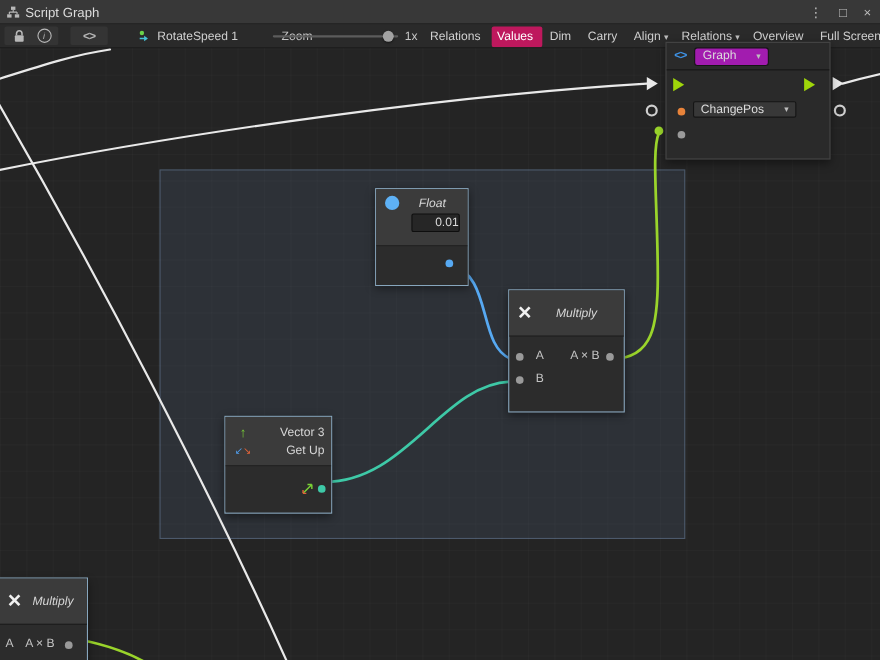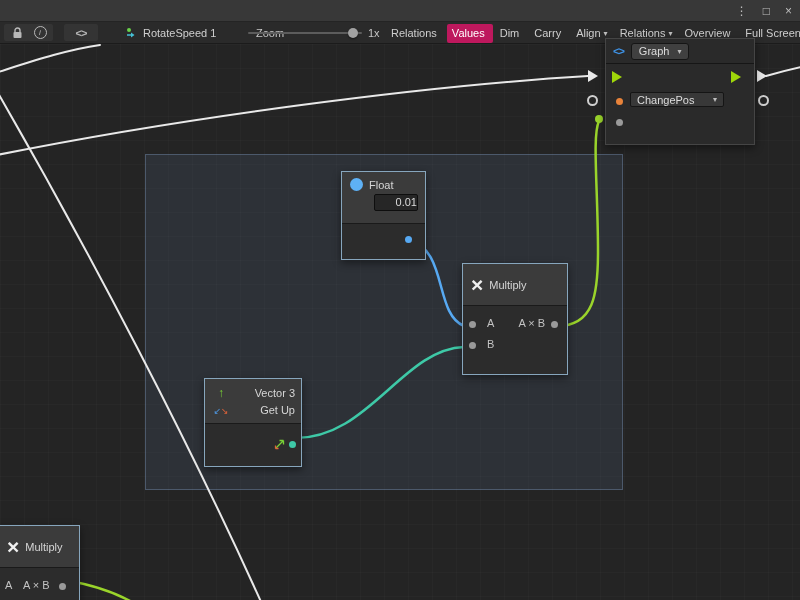--- a/index.html
+++ b/index.html
@@ -65,21 +65,21 @@
   .wtri{position:absolute;width:0;height:0;border-top:6px solid transparent;border-bottom:6px solid transparent;border-left:10px solid #e9e9e9;z-index:3;}
   .hcirc{position:absolute;width:7px;height:7px;border:2px solid #cfcfcf;border-radius:50%;z-index:3;background:transparent;}
   
   .node{
     position:absolute;background:#2c2c2c;border:1px solid #101010;
     box-shadow:0 3px 8px rgba(0,0,0,.45);z-index:4;box-sizing:border-box;
     color:#cfcfcf;font-size:11px;
   }
   .node.selected{border:1px solid #87a6bd;}
   .n-head{background:#3b3b3b;display:flex;align-items:center;padding:6px 8px;gap:6px;border-bottom:1px solid #1a1a1a;}
-  .n-title{flex:1;color:#d6d6d6;}
+  .n-title{flex:1;text-align:center;color:#d6d6d6;font-style:italic;}
   .n-ports{background:#2c2c2c;position:relative;}
   .dot{width:7px;height:7px;border-radius:50%;background:#9a9a9a;display:inline-block;}
   .dot.blue{background:#57a9f2;}
   .dot.teal{background:#3ec9a7;}
   .dot.orange{background:#e8833a;}
   
   .float-node{left:341px;top:171px;width:85px;height:89px;}
   .float-node .topblock{background:#3b3b3b;height:52px;box-sizing:border-box;border-bottom:1px solid #1a1a1a;}
   .float-node .hrow{display:flex;align-items:center;padding:6px 8px 0 8px;gap:6px;}
   .float-ic{width:13px;height:13px;border-radius:50%;background:#5eb1f5;flex:none;}
@@ -106,41 +106,50 @@
   .up-ic{color:#7ad236;font-weight:bold;font-size:12px;}
   .in-ic{color:#4f9be8;font-size:9px;}
   .out-ic{color:#e06339;font-size:9px;}
   .hline .txt{flex:1;text-align:right;color:#d6d6d6;}
   .getup-node .n-ports{height:41px;display:flex;align-items:center;justify-content:flex-end;padding-right:16px;box-sizing:border-box;}
   .getup-node .port-out{position:absolute;right:5px;top:17px;}
   
   .event-node{left:605px;top:38px;width:150px;height:107px;background:#2a2a2a;border:1px solid #454545;}
   .ev-head{height:25px;display:flex;align-items:center;gap:7px;padding:0 7px;border-bottom:1px solid #161616;box-sizing:border-box;}
   .code-ic{color:#3f94e8;font-weight:bold;letter-spacing:-1px;}
-  .chip{background:#404040;border:1px solid #151515;border-radius:3px;height:17px;display:flex;align-items:center;padding:0 7px;gap:5px;color:#dcdcdc;box-sizing:border-box;}
+  .chip{background:#a21caf;border:1px solid #151515;border-radius:3px;height:17px;display:flex;align-items:center;padding:0 7px;gap:15px;color:#dcdcdc;box-sizing:border-box;}
   .ltri{position:absolute;width:0;height:0;border-top:6px solid transparent;border-bottom:6px solid transparent;border-left:10px solid #9fd60a;}
   .ev-flow .ltri.left{left:6px;top:32px;}
   .ev-flow .ltri.right{right:13px;top:32px;}
   .ev-val{position:absolute;left:0;top:52px;width:100%;height:20px;}
   .ev-val .dot{position:absolute;left:10px;top:7px;}
   .dd{position:absolute;left:24px;top:1px;width:94px;height:15px;background:#383838;border:1px solid #151515;border-radius:2px;
     display:flex;align-items:center;justify-content:space-between;padding:0 6px;box-sizing:border-box;color:#dcdcdc;}
   .ev-dot2{position:absolute;left:10px;top:80px;}
   
   .mul2-node{left:-30px;top:525px;width:110px;height:90px;}
   .mul2-node .n-head{height:42px;box-sizing:border-box;padding:0 8px 0 36px;}
   .mul2-node .rows{padding-top:8px;}
   .mul2-node .plabel.l{left:34px;}
   .mul2-node .plabel.r{left:52px;right:auto;}
   .mul2-node .dot.r{right:13px;}
 </style>
 </head>
 <body>
 
 <div class="titlebar">
+  <div class="tab">
+    <svg width="12" height="12">
+      <rect x="4" y="1" width="4" height="3" fill="#b8b8b8"></rect>
+      <rect x="0.5" y="8" width="4" height="3" fill="#b8b8b8"></rect>
+      <rect x="7.5" y="8" width="4" height="3" fill="#b8b8b8"></rect>
+      <path d="M6 4 V6 M2.5 6 H9.5 M2.5 6 V8 M9.5 6 V8" stroke="#b8b8b8" fill="none"></path>
+    </svg>
+    <span>Script Graph</span>
+  </div>
   <div class="win-controls">
     <span>⋮</span>
     <span>□</span>
     <span>×</span>
   </div>
 </div>
 
 <div class="toolbar">
   <span class="tbtn lock">
     <svg width="11" height="12">

